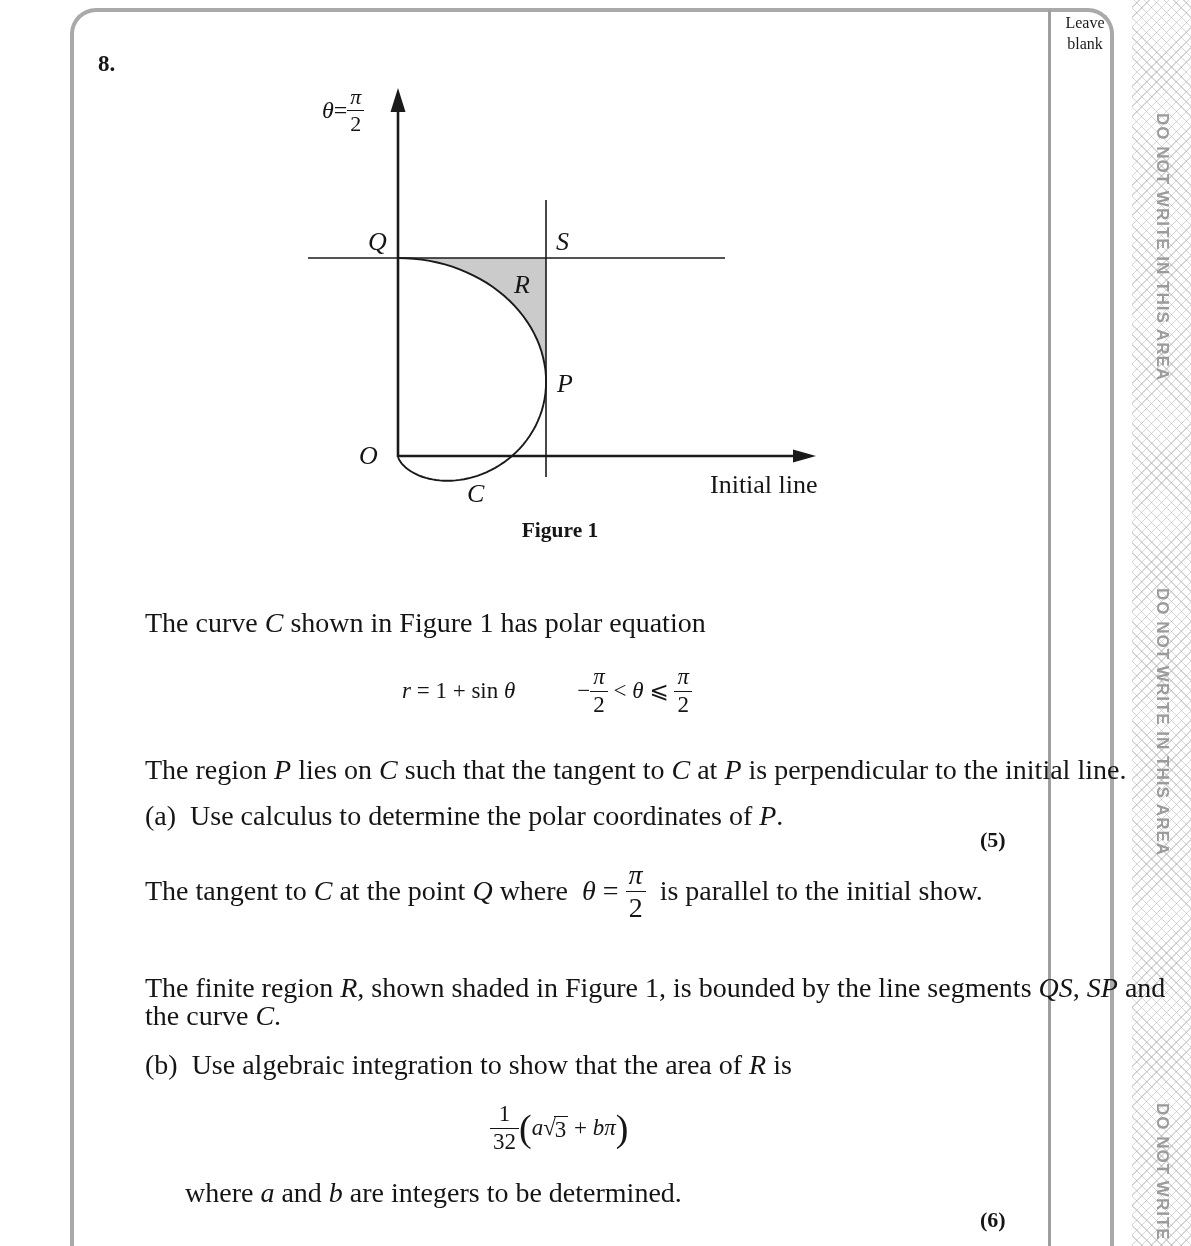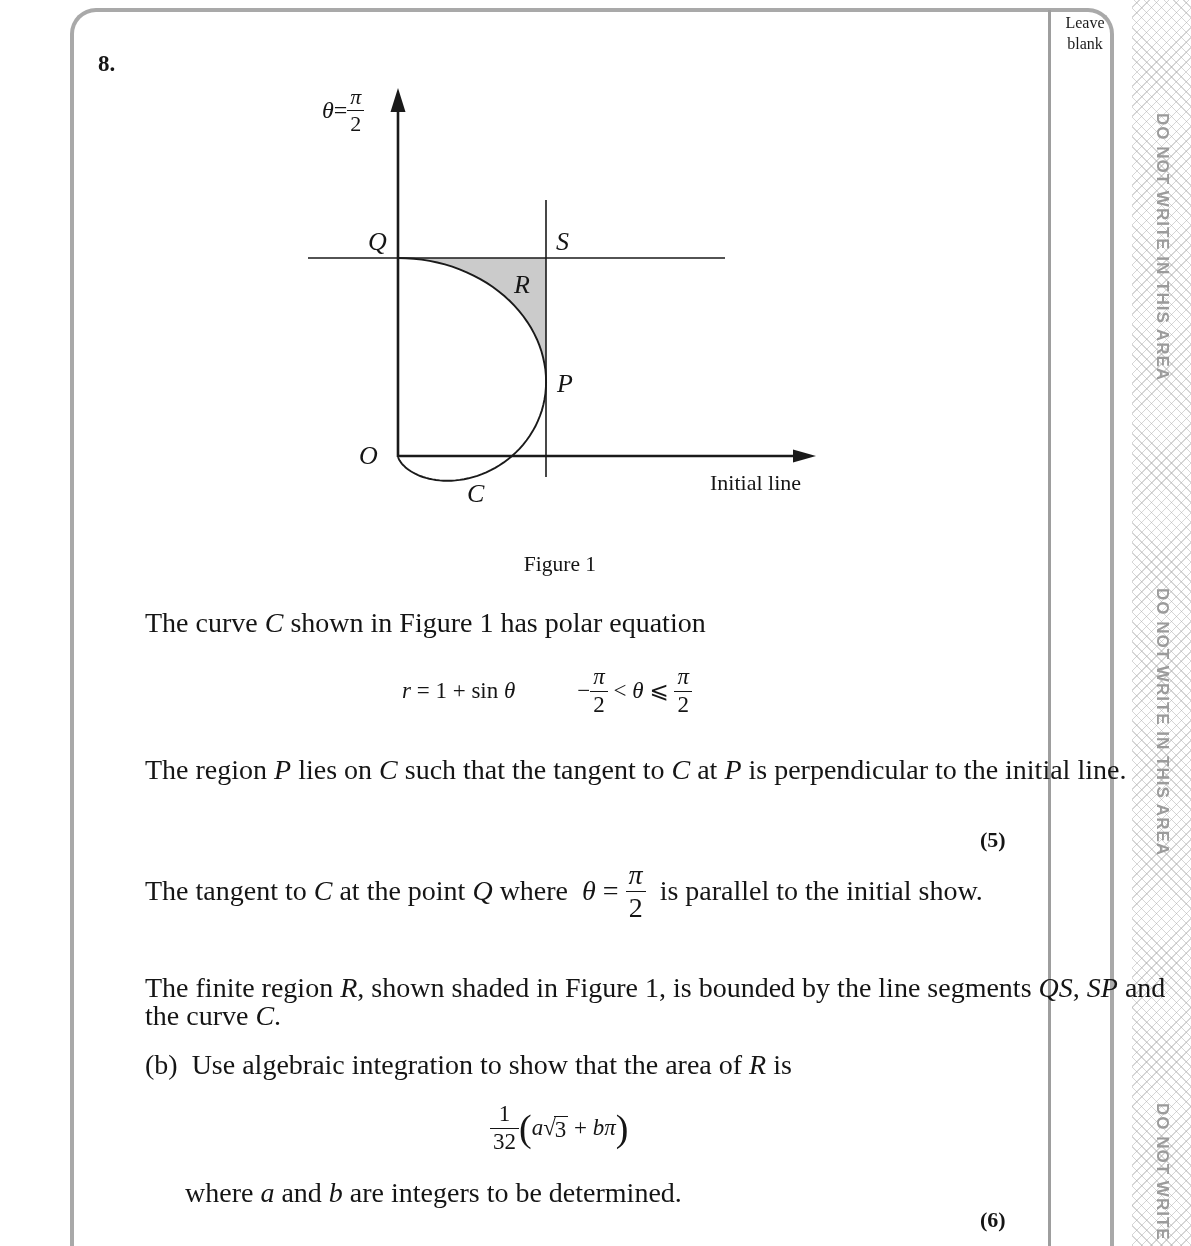--- a/index.html
+++ b/index.html
@@ -15,23 +15,23 @@
   .strip{position:absolute;left:1132px;top:0;width:59px;height:1246px;background-color:#fff;
         background-image:
           repeating-linear-gradient(45deg, rgba(165,165,165,.45) 0 1px, transparent 1px 7px),
           repeating-linear-gradient(-45deg, rgba(165,165,165,.45) 0 1px, transparent 1px 7px);}
   .margin-text{position:absolute;left:50%;transform:translateX(-50%);writing-mode:vertical-rl;
         font-family:"Liberation Sans",sans-serif;font-weight:bold;font-size:17px;
         letter-spacing:1px;color:#9b9b9b;white-space:nowrap;}
   .qnum{position:absolute;left:98px;top:51px;font-weight:bold;font-size:23px;}
   
   .fig-label{position:absolute;font-style:italic;font-size:26px;line-height:1;}
-  .fig-caption{position:absolute;left:440px;top:552px;width:240px;text-align:center;
-        font-weight:normal;font-size:21.5px;}
-  .initial-label{position:absolute;left:710px;top:470px;font-size:22px;}
+  .fig-caption{position:absolute;left:440px;top:518px;width:240px;text-align:center;
+        font-weight:bold;font-size:21.5px;}
+  .initial-label{position:absolute;left:710px;top:470px;font-size:26px;}
   
   .para{position:absolute;font-size:28px;line-height:28px;white-space:pre-wrap;}
   .para span{white-space:pre-wrap;}
   .eqflex{display:flex;align-items:center;}
   .it{font-style:italic;}
   .marks{position:absolute;left:980px;font-weight:bold;font-size:22px;}
   .frac{display:inline-flex;flex-direction:column;align-items:center;line-height:1.05;}
   .frac .num{padding:0 3px 1px;}
   .frac .den{border-top:1.6px solid #151515;padding:1px 3px 0;}
   .sqrt{display:inline-flex;align-items:flex-start;}
@@ -84,20 +84,21 @@
   <div class="fig-label" style="left:514px;top:272px">R</div>
   <div class="fig-label" style="left:557px;top:371px">P</div>
   <div class="fig-label" style="left:359px;top:443px">O</div>
   <div class="fig-label" style="left:467px;top:481px">C</div>
   <div class="initial-label">Initial line</div>
   <div class="fig-caption">Figure 1</div>
 
   <div class="para" style="left:145px;top:609px"><span>The curve </span><span class="it">C</span><span> shown in Figure 1 has polar equation</span></div>
   <div class="para eq-main eqflex"><span class="it">r</span><span> = 1 + sin </span><span class="it">θ</span><span style="display: inline-block; width: 62px;"></span><span>−</span><span class="frac"><span class="num it">π</span><span class="den">2</span></span><span> &lt; </span><span class="it">θ</span><span> ⩽ </span><span class="frac"><span class="num it">π</span><span class="den">2</span></span></div>
   <div class="para" style="left:145px;top:756px"><span>The region </span><span class="it">P</span><span> lies on </span><span class="it">C</span><span> such that the tangent to </span><span class="it">C</span><span> at </span><span class="it">P</span><span> is perpendicular to the initial line.</span></div>
+  <div class="para" style="left:145px;top:802px"><span>(a)  Use calculus to determine the polar coordinates of </span><span class="it">P</span><span>.</span></div>
   <div class="marks" style="top:827px">(5)</div>
   <div class="para eqflex" style="left:145px;top:862px;height:58px"><span>The tangent to </span><span class="it">C</span><span> at the point </span><span class="it">Q</span><span> where  </span><span class="it">θ</span><span> = </span><span class="frac"><span class="num it">π</span><span class="den">2</span></span><span>  is parallel to the initial show.</span></div>
   <div class="para" style="left:145px;top:974px"><span>The finite region </span><span class="it">R</span><span>, shown shaded in Figure 1, is bounded by the line segments </span><span class="it">QS</span><span>, </span><span class="it">SP</span><span> and</span></div>
   <div class="para" style="left:145px;top:1002px"><span>the curve </span><span class="it">C</span><span>.</span></div>
   <div class="para" style="left:145px;top:1051px"><span>(b)  Use algebraic integration to show that the area of </span><span class="it">R</span><span> is</span></div>
   <div class="para eq-b eqflex"><span class="frac"><span class="num">1</span><span class="den">32</span></span><span class="bigparen">(</span><span class="it">a</span><span class="sqrt"><span class="rdx">√</span><span class="rad">3</span></span><span> + </span><span class="it">b</span><span class="it">π</span><span class="bigparen">)</span></div>
   <div class="para" style="left:185px;top:1179px"><span>where </span><span class="it">a</span><span> and </span><span class="it">b</span><span> are integers to be determined.</span></div>
   <div class="marks" style="top:1207px">(6)</div>
 
 </div>

